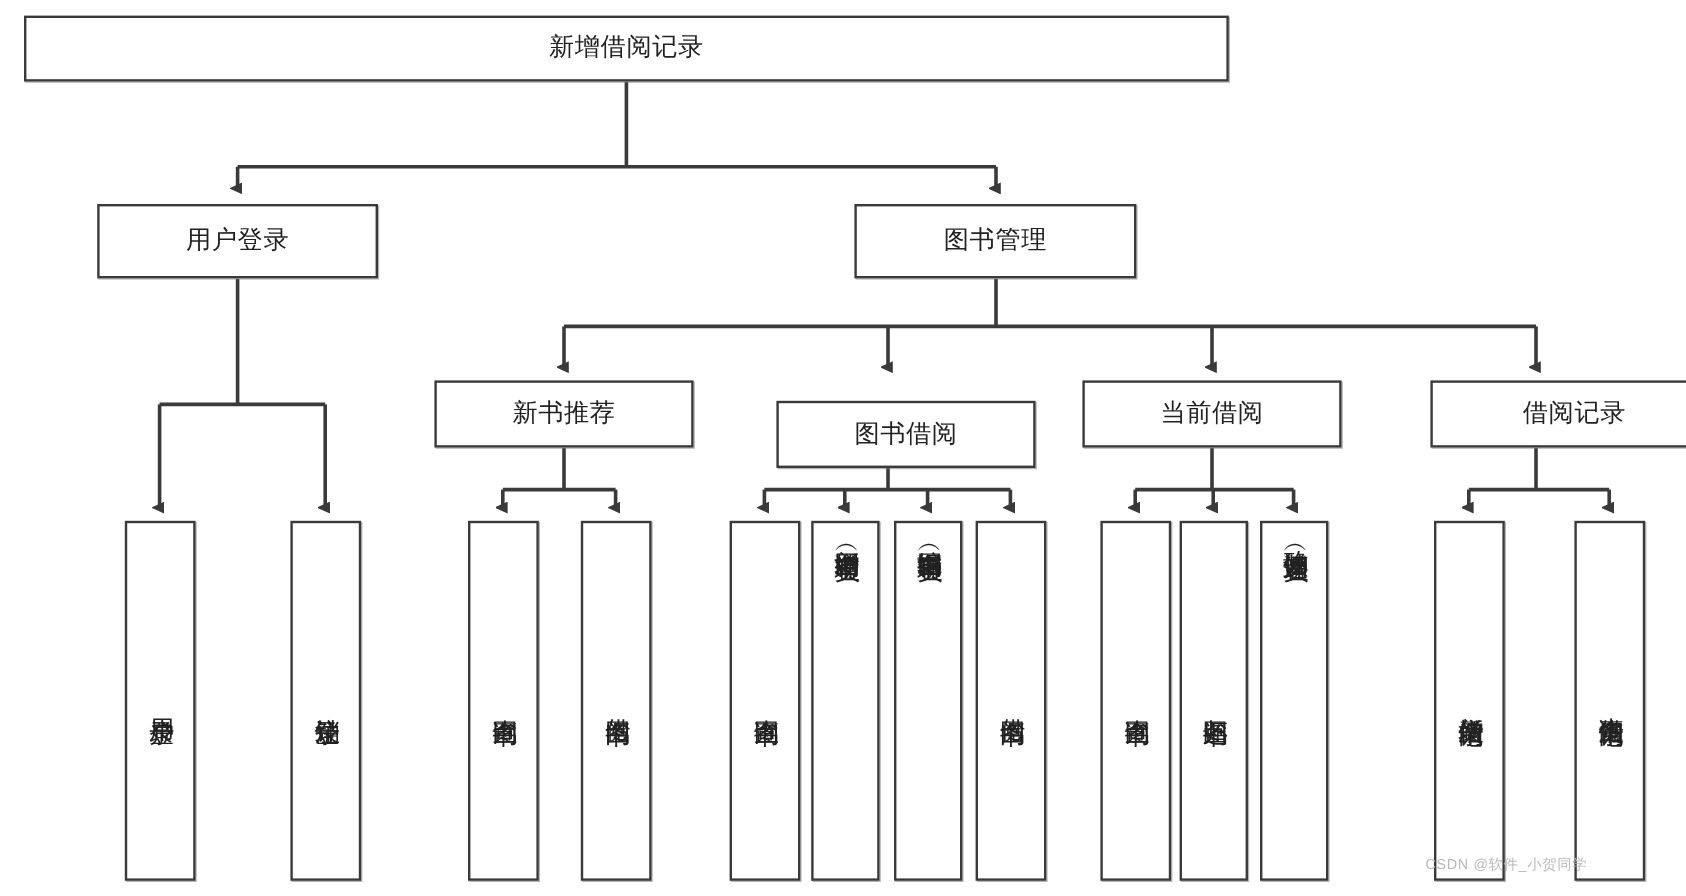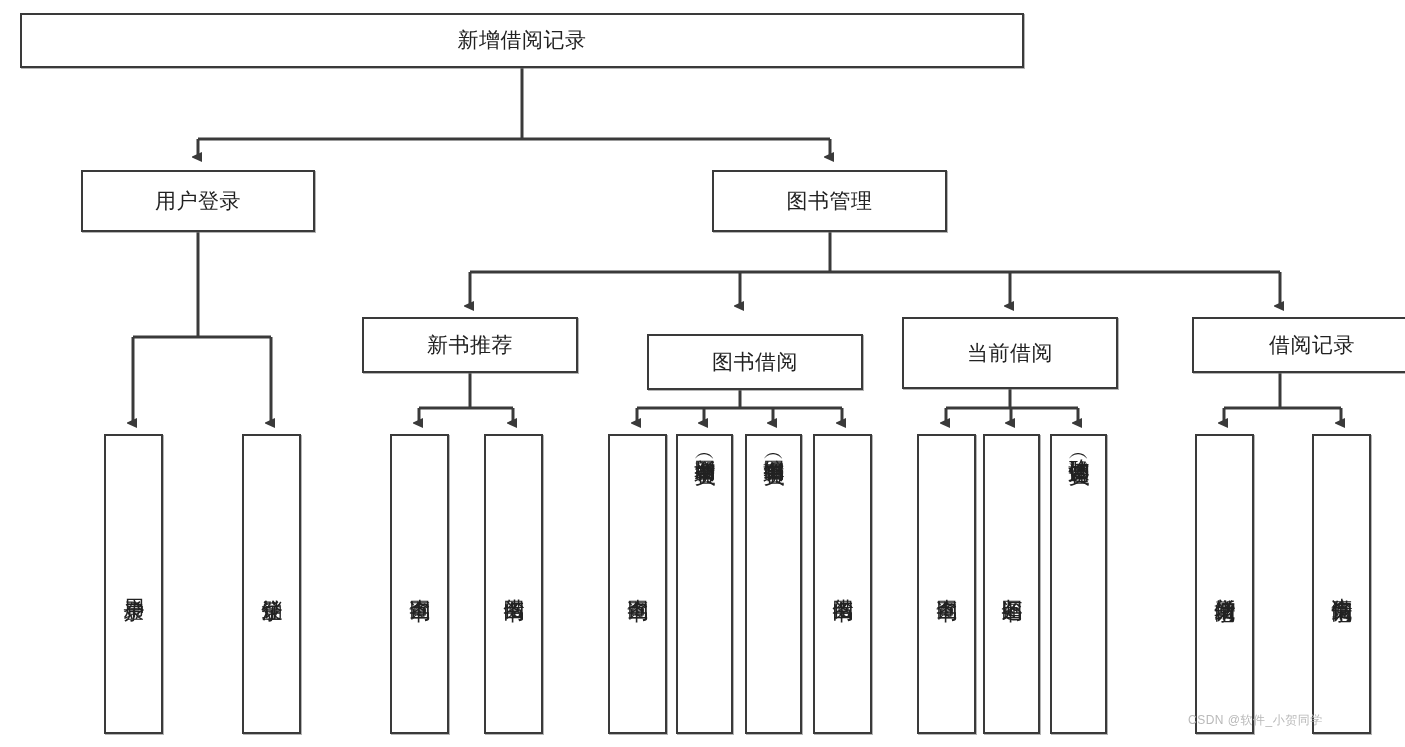--- a/index.html
+++ b/index.html
@@ -142,21 +142,21 @@
   </div>
 
   <div class="node horizontal" style="left:712px; top:170px; width:235px; height:62px;">
     <span class="label">图书管理</span>
   </div>
 
   <div class="node horizontal" style="left:632px; top:334px; width:216px; height:56px;margin-left:15px;">
     <span class="label">图书借阅</span>
   </div>
 
-  <div class="node horizontal" style="left:902px; top:317px; width:216px; height:72px;">
+  <div class="node horizontal" style="left:902px; top:317px; width:216px; height:56px;">
     <span class="label">当前借阅</span>
   </div>
 
   <div class="node horizontal" style="left:1192px; top:317px; width:240px; height:56px;">
     <span class="label">借阅记录</span>
   </div>
 
   <div class="node vertical centered" style="left:104px; top:434px; width:59px; height:300px;">
     <span class="label">用户登录</span>
   </div>

